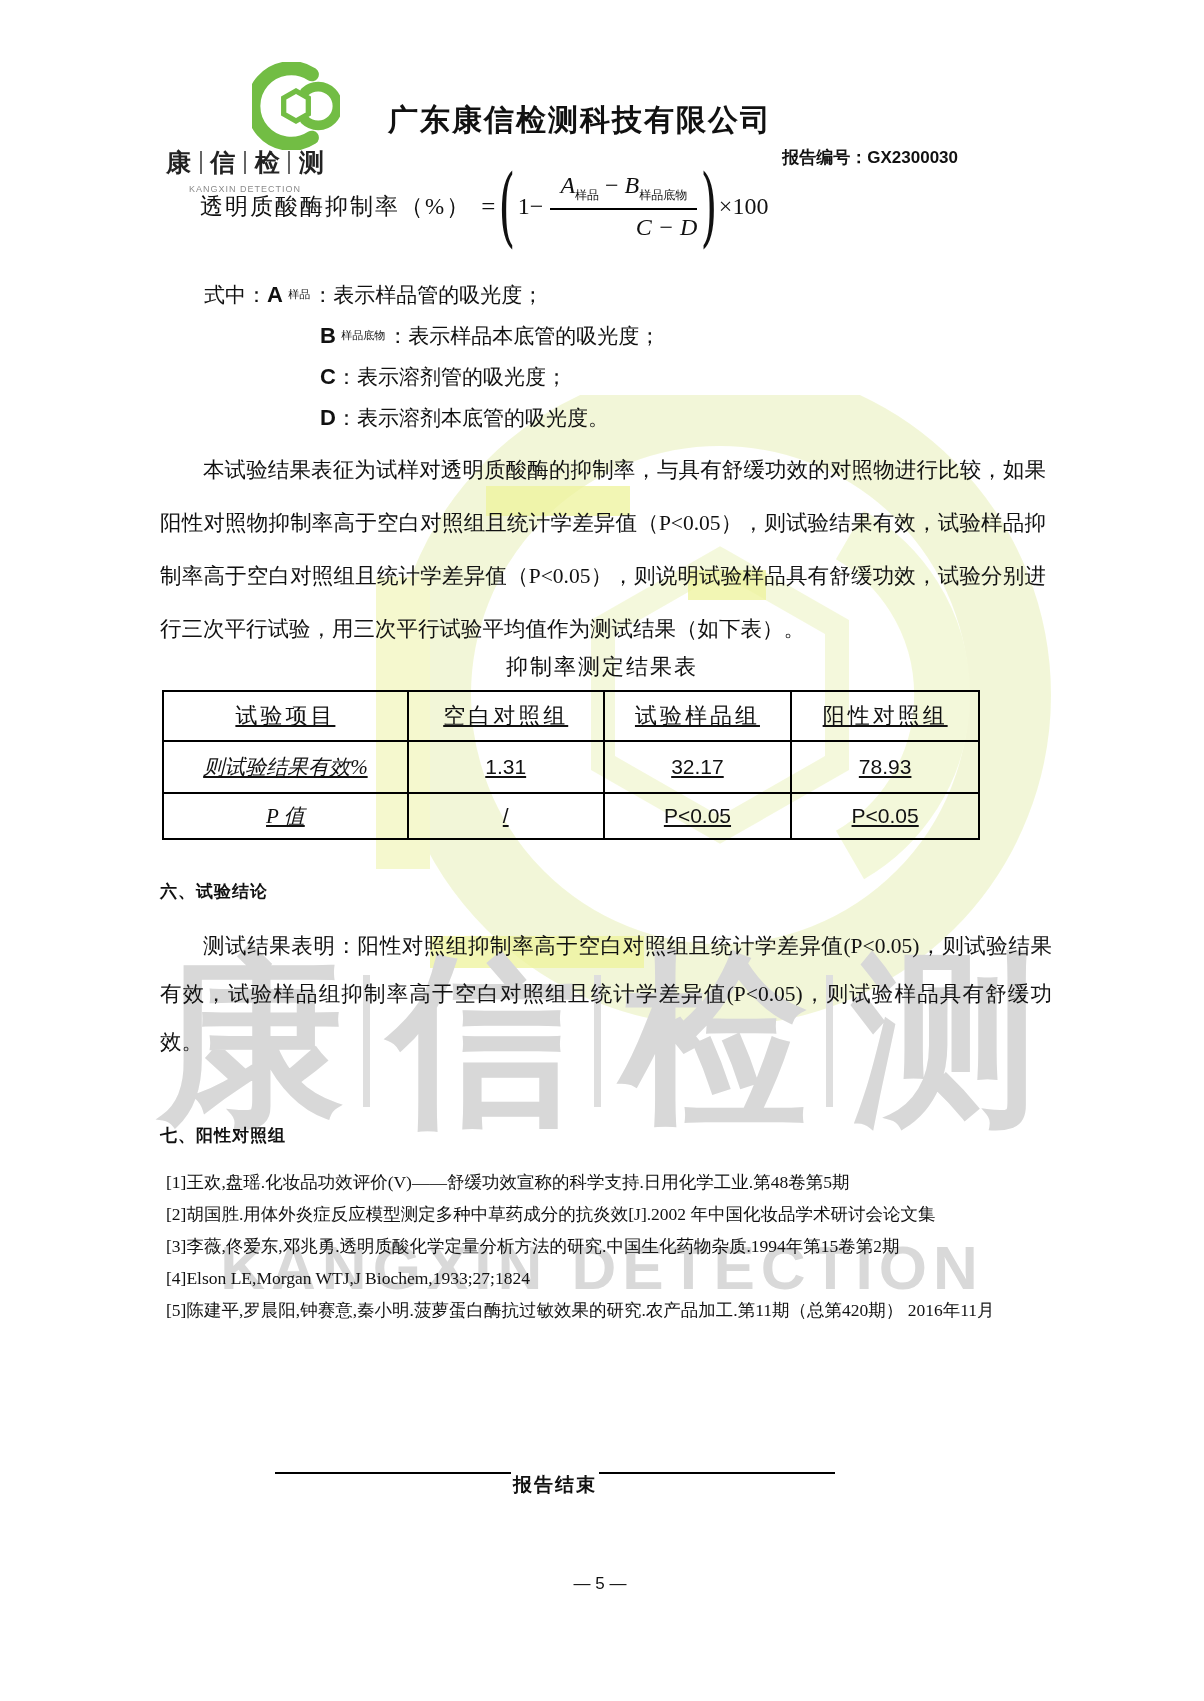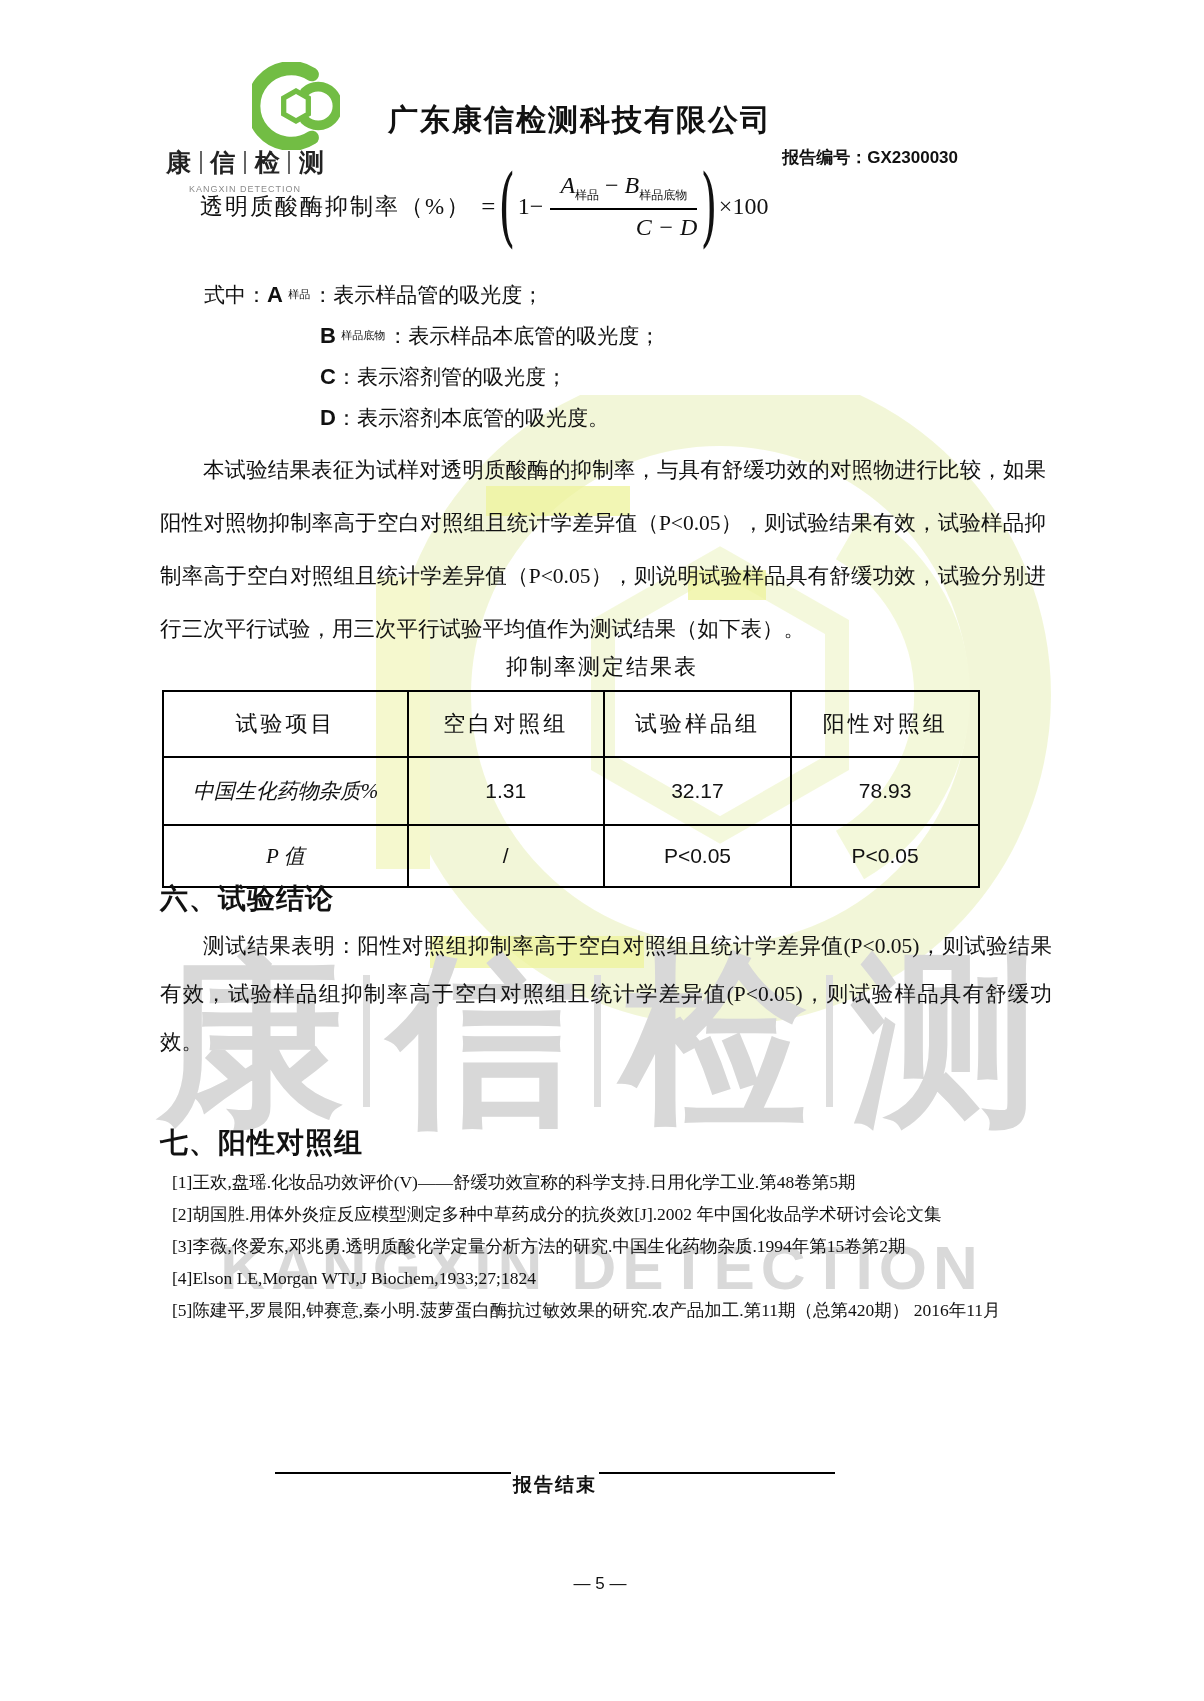--- a/index.html
+++ b/index.html
@@ -52,35 +52,35 @@
   .def-indent{padding-left:116px;}
   .def-sym{font-family:"Liberation Sans",sans-serif;font-weight:bold;font-size:22px;}
   .defs sub{font-size:11px;margin-right:2px;}
 
   .para1{position:absolute;left:160px;top:444px;width:886px;font-size:21.5px;line-height:53px;
          text-align:justify;text-indent:43px;}
 
   .tbl-caption{position:absolute;left:160px;top:652px;width:884px;text-align:center;
                font-size:22px;letter-spacing:2px;}
   .rtable{position:absolute;left:162px;top:690px;width:818px;border-collapse:collapse;table-layout:fixed;}
-  .rtable th,.rtable td{border:2px solid #000;text-align:center;padding:8px;}
+  .rtable th,.rtable td{border:2px solid #000;text-align:center;padding:0;text-decoration:underline;}
   .rtable th{font-size:22px;font-weight:normal;letter-spacing:3px;height:48px;}
   .rtable td{height:50px;}
   .rtable tr:last-child td{height:44px;}
   .row-label{font-style:italic;font-size:21px;}
   .num-cell{font-family:"Liberation Sans",sans-serif;font-size:21px;}
 
-  .sec-title{position:absolute;left:160px;font-size:28px;font-weight:bold;letter-spacing:1px;}
+  .sec-title{position:absolute;left:160px;font-size:17px;font-weight:bold;letter-spacing:1px;}
   .sec6{top:880px;}
   .sec7{top:1124px;}
   .concl{position:absolute;left:160px;top:922px;width:892px;font-size:21.5px;line-height:48px;
          text-align:justify;text-indent:43px;}
   .refs{position:absolute;left:160px;top:1168px;width:888px;font-size:17.5px;line-height:29px;
         text-align:justify;}
-  .refs p{margin:0 12px 3px;}
+  .refs p{margin:0 6px 3px;}
 
   .report-end{position:absolute;left:275px;top:1472px;width:560px;display:flex;align-items:flex-start;}
   .re-line{flex:1;height:2px;background:#000;}
   .re-text{padding:0 2px;font-size:19px;font-weight:bold;letter-spacing:2px;}
 
   .page-no{position:absolute;left:0;top:1574px;width:1200px;text-align:center;font-size:17px;
            font-family:"Liberation Sans",sans-serif;}
 </style>
 </head>
 <body>
@@ -174,21 +174,21 @@
           <col style="width:23%">
         </colgroup>
       <tbody>
           <tr>
         <th>试验项目</th>
         <th>空白对照组</th>
         <th>试验样品组</th>
         <th>阳性对照组</th>
       </tr>
       <tr>
-        <td class="row-label">中国生化药物杂质%</td>
+        <td class="row-label">则试验结果有效%</td>
         <td class="num-cell">1.31</td>
         <td class="num-cell">32.17</td>
         <td class="num-cell">78.93</td>
       </tr>
       <tr>
         <td class="row-label">P 值</td>
         <td class="num-cell">/</td>
         <td class="num-cell">P&lt;0.05</td>
         <td class="num-cell">P&lt;0.05</td>
       </tr>

